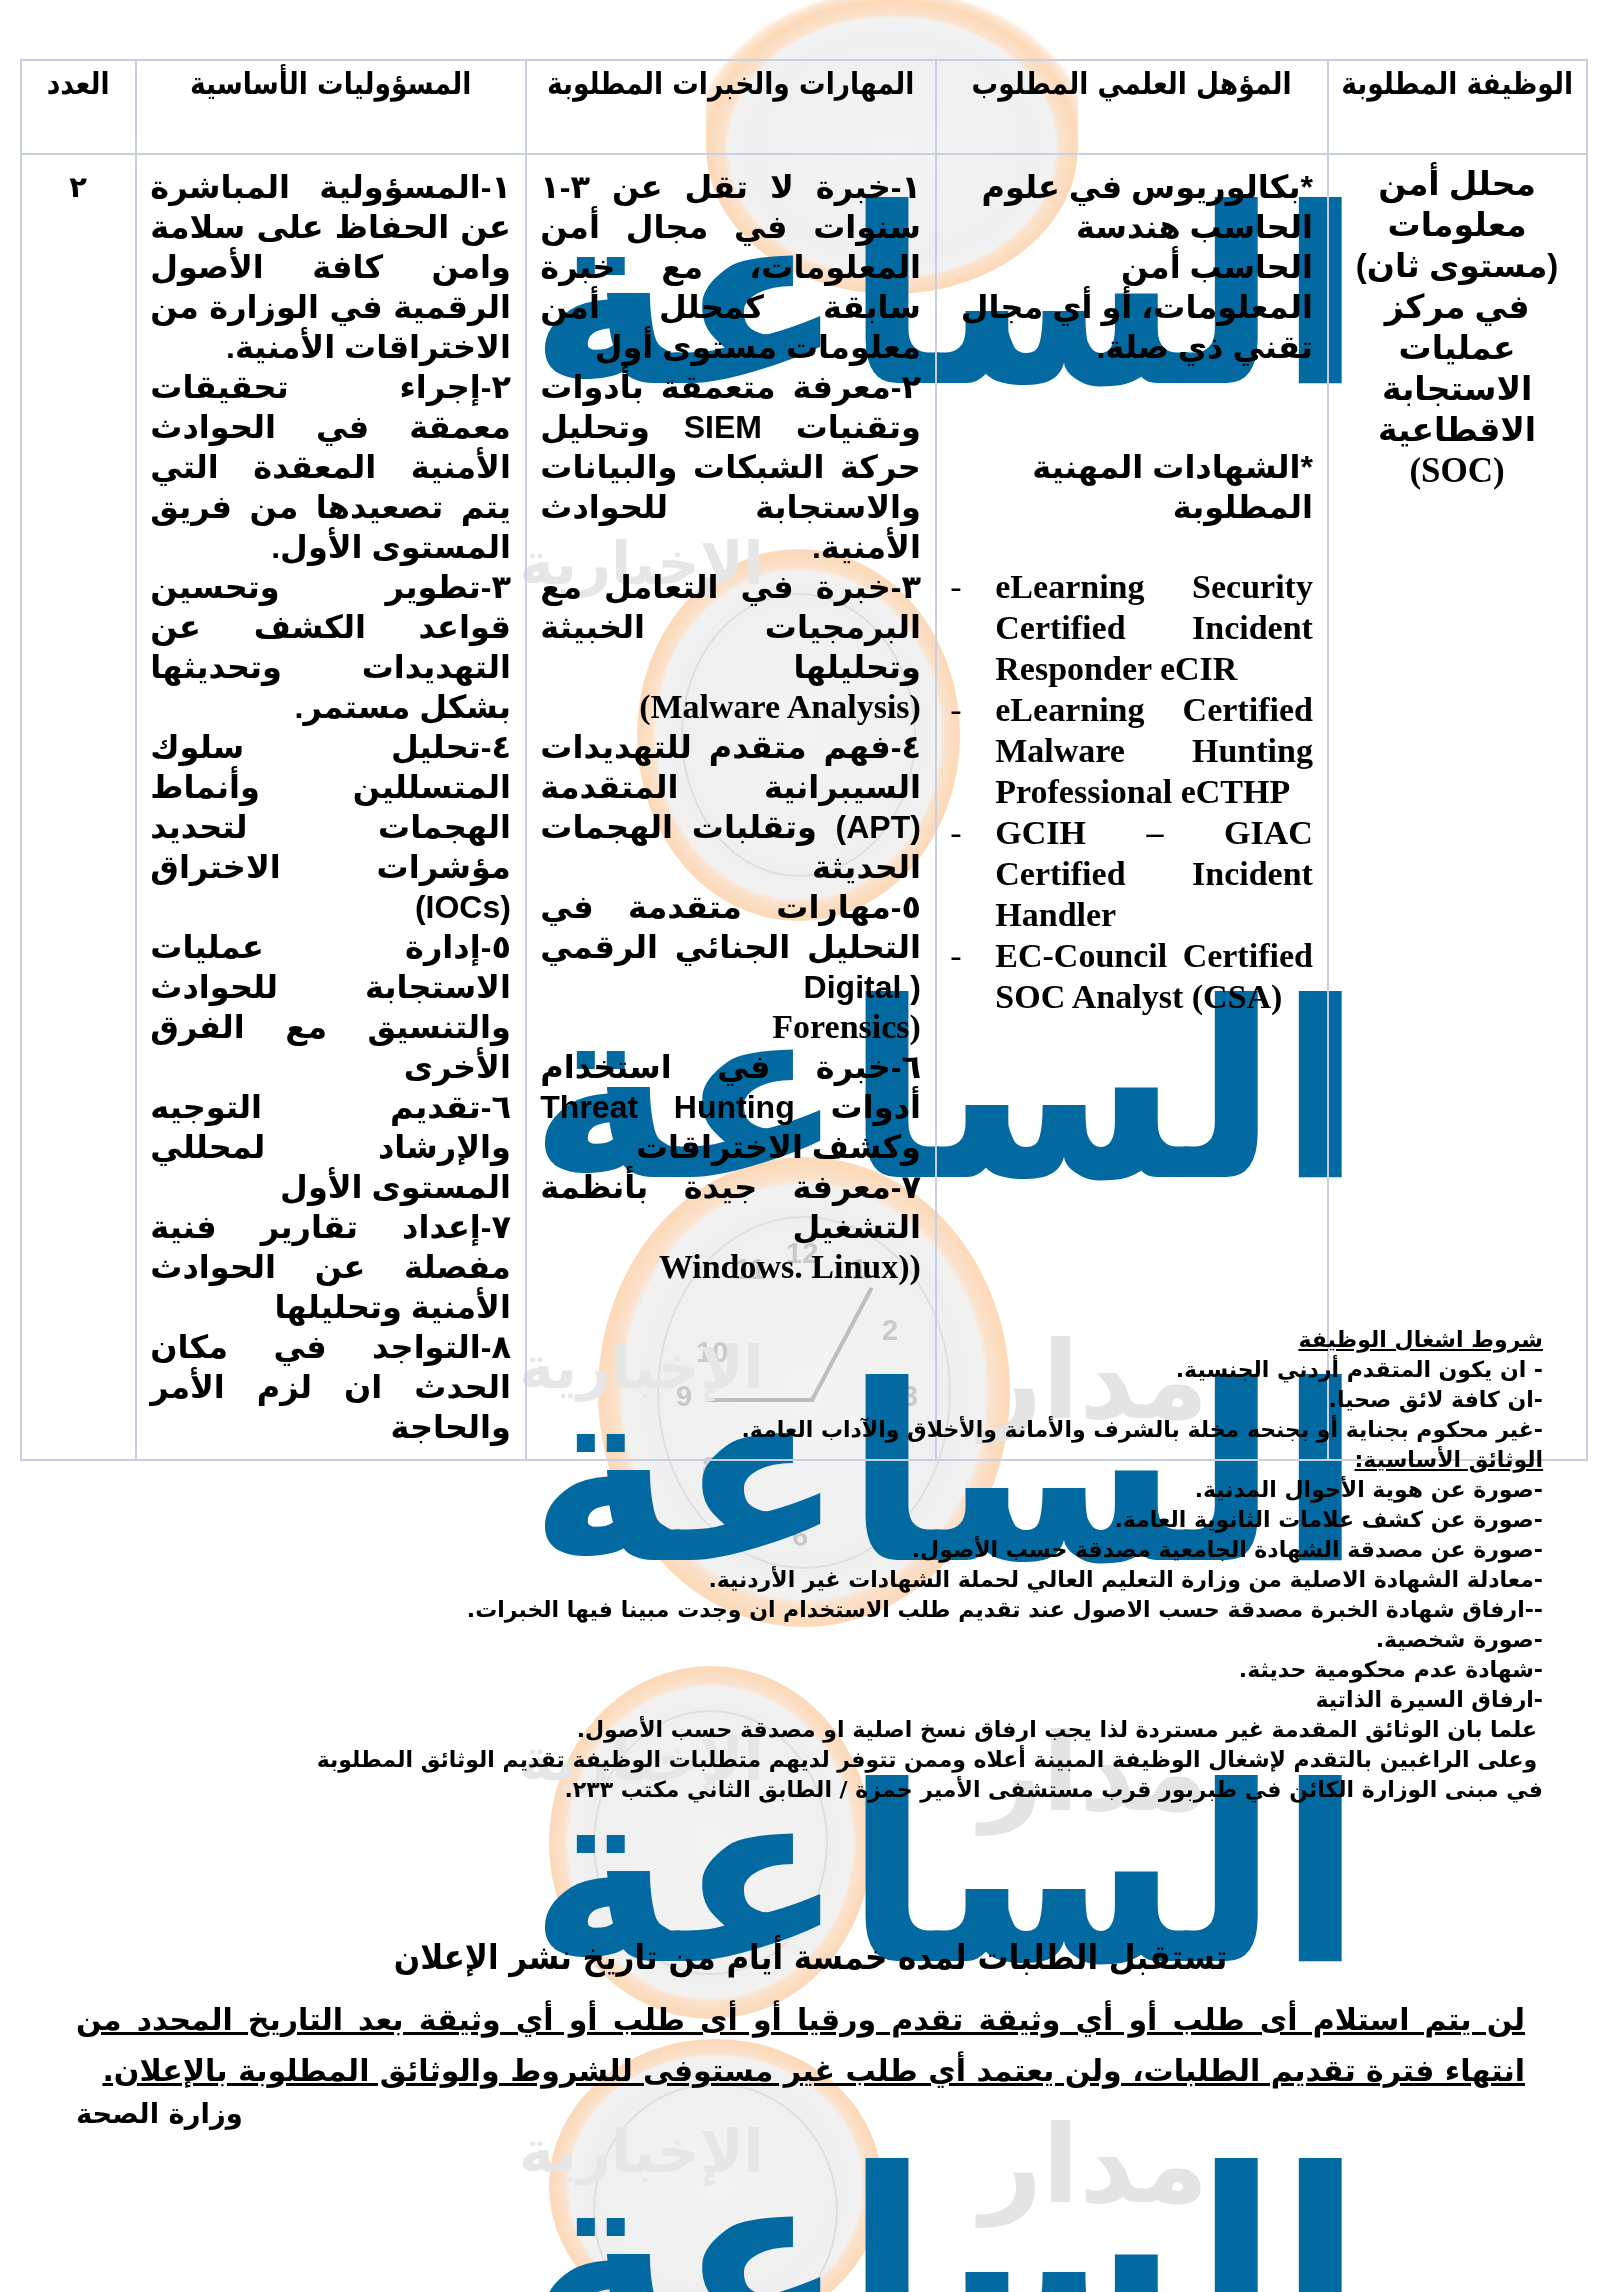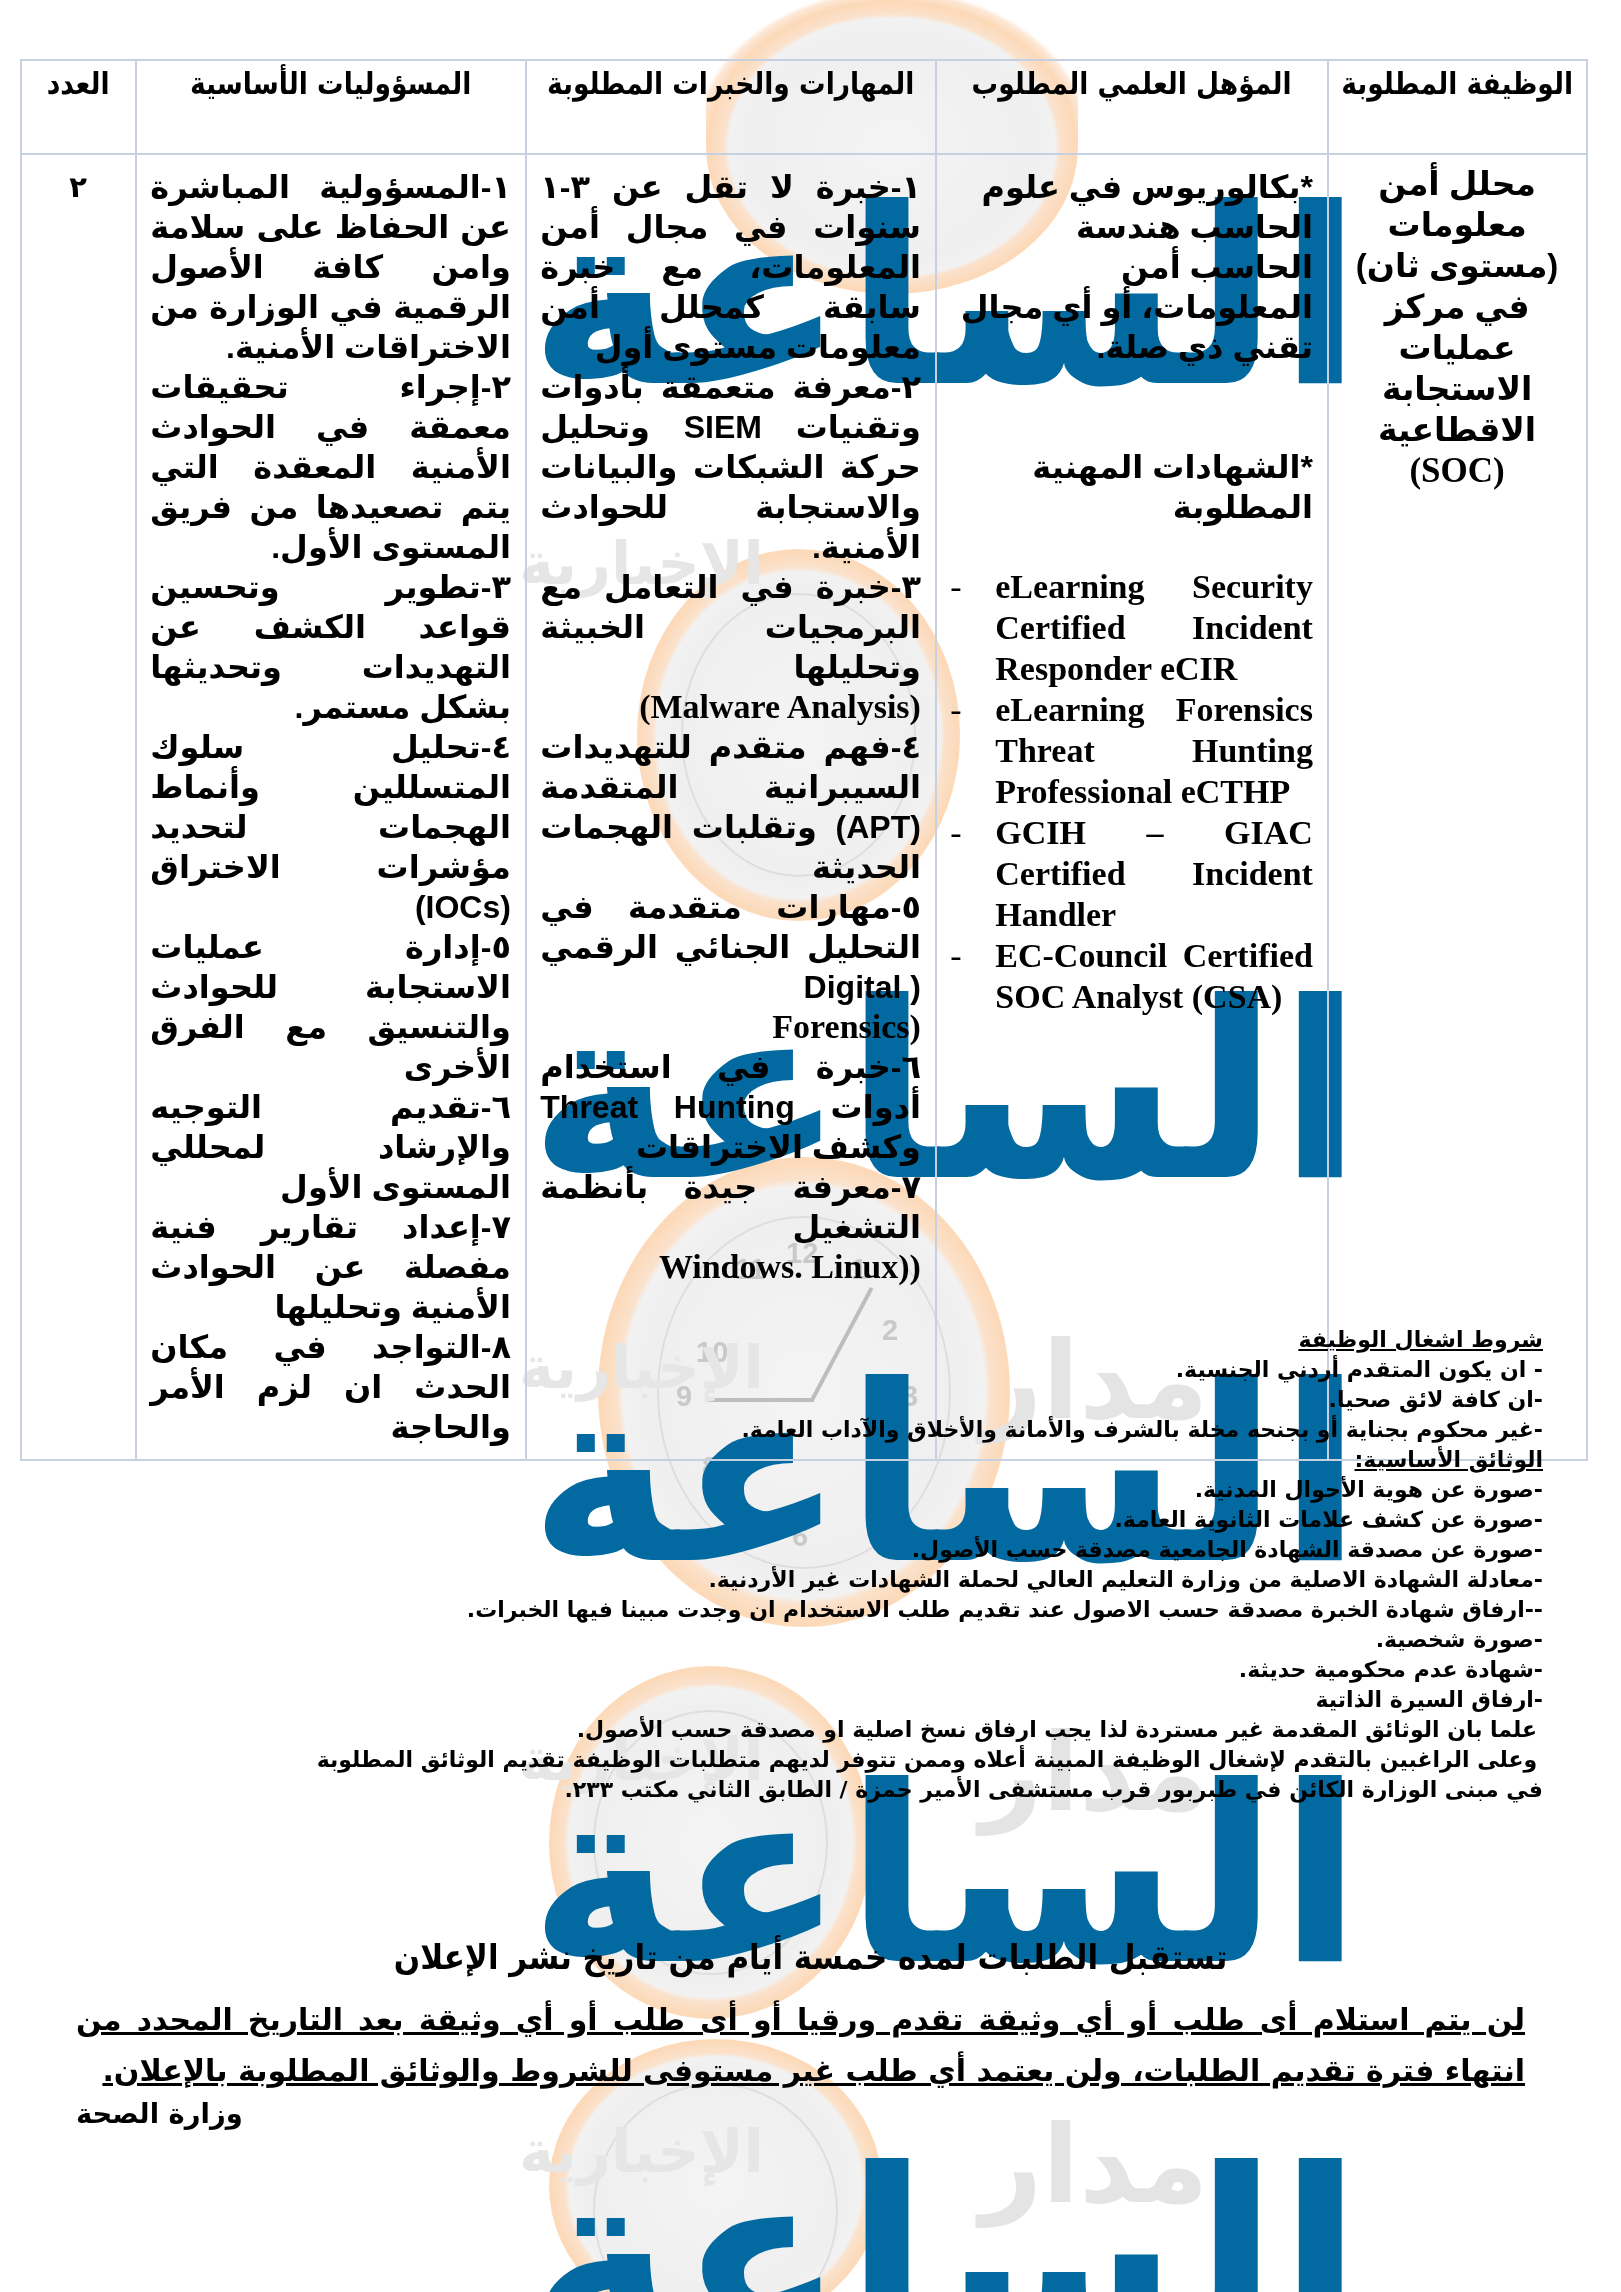--- a/index.html
+++ b/index.html
@@ -137,21 +137,21 @@
         <span class="para">عمليات الاستجابة</span>
         <span class="para">الاقطاعية</span>
         <span class="para lat" style="font-size:35px;">(SOC)</span>
       </td>
       <td>
         <span class="para center">*بكالوريوس في علوم الحاسب هندسة الحاسب أمن المعلومات، أو أي مجال تقني ذي صلة.</span>
         <span class="spacer"></span>
         <span class="para center">*الشهادات المهنية المطلوبة</span>
         <ul class="cert-list">
           <li><span class="dash">-</span><span>eLearning Security Certified Incident Responder eCIR</span></li>
-          <li><span class="dash">-</span><span>eLearning Forensics Threat Hunting Professional eCTHP</span></li>
+          <li><span class="dash">-</span><span>eLearning Certified Malware Hunting Professional eCTHP</span></li>
           <li><span class="dash">-</span><span>GCIH – GIAC Certified Incident Handler</span></li>
           <li><span class="dash">-</span><span>EC-Council Certified SOC Analyst (CSA)</span></li>
         </ul>
       </td>
       <td class="justify">
         <span class="para justify">١-خبرة لا تقل عن ٣-١ سنوات في مجال أمن المعلومات، مع خبرة سابقة كمحلل أمن معلومات مستوى أول</span>
         <span class="para justify">٢-معرفة متعمقة بأدوات وتقنيات SIEM وتحليل حركة الشبكات والبيانات والاستجابة للحوادث الأمنية.</span>
         <span class="para justify">٣-خبرة في التعامل مع البرمجيات الخبيثة وتحليلها</span>
         <span class="para lat" style="text-align:right;">(Malware Analysis)</span>
         <span class="para justify">٤-فهم متقدم للتهديدات السيبرانية المتقدمة (APT) وتقلبات الهجمات الحديثة</span>

